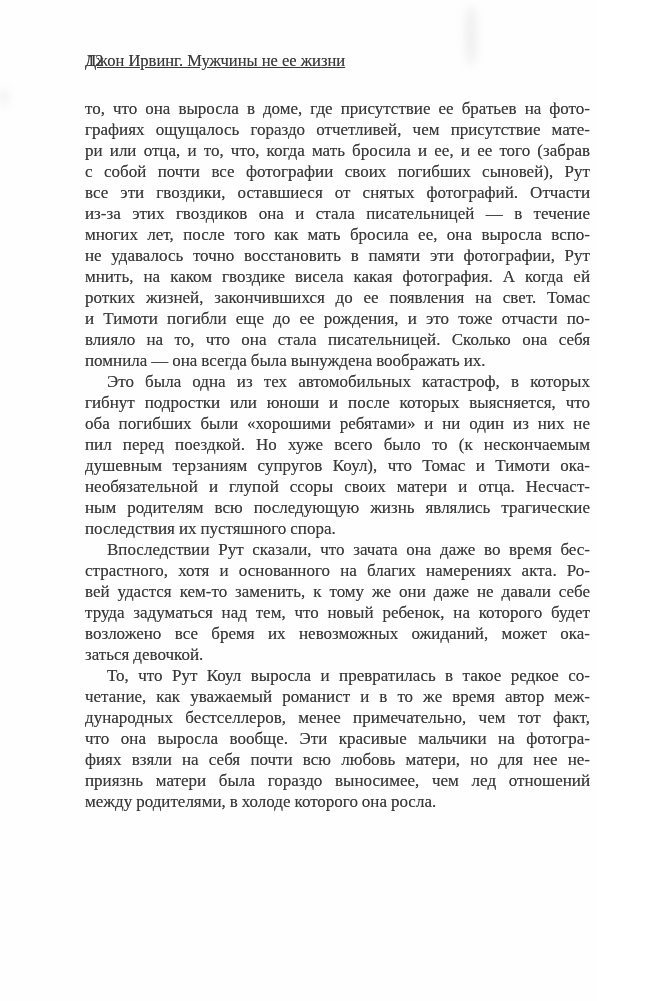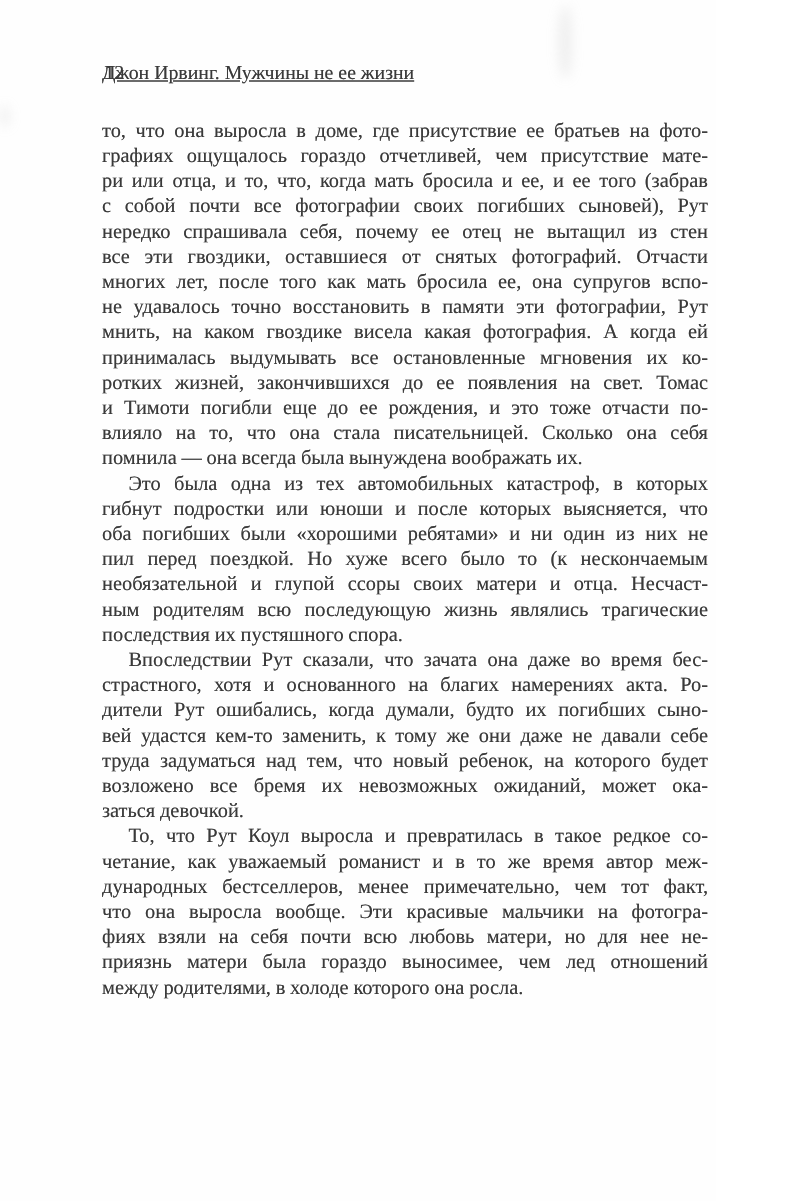--- a/index.html
+++ b/index.html
@@ -90,44 +90,43 @@
     <span class="pagenum">12</span>
     <span class="head-title">Джон Ирвинг. Мужчины не ее жизни</span>
   </div>
 
   <div class="body-text" id="body-text">
       <div class="para">
         <div class="line">то, что она выросла в доме, где присутствие ее братьев на фото-</div>
         <div class="line">графиях ощущалось гораздо отчетливей, чем присутствие мате-</div>
         <div class="line">ри или отца, и то, что, когда мать бросила и ее, и ее того (забрав</div>
         <div class="line">с собой почти все фотографии своих погибших сыновей), Рут</div>
-        <div class="line">нередко спрашивала себя, почему ее отец не вытащил из стен</div>
         <div class="line">все эти гвоздики, оставшиеся от снятых фотографий. Отчасти</div>
-        <div class="line">многих лет, после того как мать бросила ее, она супругов вспо-</div>
+        <div class="line">из-за этих гвоздиков она и стала писательницей — в течение</div>
+        <div class="line">многих лет, после того как мать бросила ее, она выросла вспо-</div>
         <div class="line">не удавалось точно восстановить в памяти эти фотографии, Рут</div>
         <div class="line">мнить, на каком гвоздике висела какая фотография. А когда ей</div>
-        <div class="line">принималась выдумывать все остановленные мгновения их ко-</div>
         <div class="line">ротких жизней, закончившихся до ее появления на свет. Томас</div>
         <div class="line">и Тимоти погибли еще до ее рождения, и это тоже отчасти по-</div>
         <div class="line">влияло на то, что она стала писательницей. Сколько она себя</div>
         <div class="line last">помнила — она всегда была вынуждена воображать их.</div>
       </div>
       <div class="para indent">
         <div class="line">Это была одна из тех автомобильных катастроф, в которых</div>
         <div class="line">гибнут подростки или юноши и после которых выясняется, что</div>
         <div class="line">оба погибших были «хорошими ребятами» и ни один из них не</div>
         <div class="line">пил перед поездкой. Но хуже всего было то (к нескончаемым</div>
+        <div class="line">душевным терзаниям супругов Коул), что Томас и Тимоти ока-</div>
         <div class="line">необязательной и глупой ссоры своих матери и отца. Несчаст-</div>
         <div class="line">ным родителям всю последующую жизнь являлись трагические</div>
         <div class="line last">последствия их пустяшного спора.</div>
       </div>
       <div class="para indent">
         <div class="line">Впоследствии Рут сказали, что зачата она даже во время бес-</div>
         <div class="line">страстного, хотя и основанного на благих намерениях акта. Ро-</div>
-        <div class="line">дители Рут ошибались, когда думали, будто их погибших сыно-</div>
         <div class="line">вей удастся кем-то заменить, к тому же они даже не давали себе</div>
         <div class="line">труда задуматься над тем, что новый ребенок, на которого будет</div>
         <div class="line">возложено все бремя их невозможных ожиданий, может ока-</div>
         <div class="line last">заться девочкой.</div>
       </div>
       <div class="para indent">
         <div class="line">То, что Рут Коул выросла и превратилась в такое редкое со-</div>
         <div class="line">четание, как уважаемый романист и в то же время автор меж-</div>
         <div class="line">дународных бестселлеров, менее примечательно, чем тот факт,</div>
         <div class="line">что она выросла вообще. Эти красивые мальчики на фотогра-</div>

